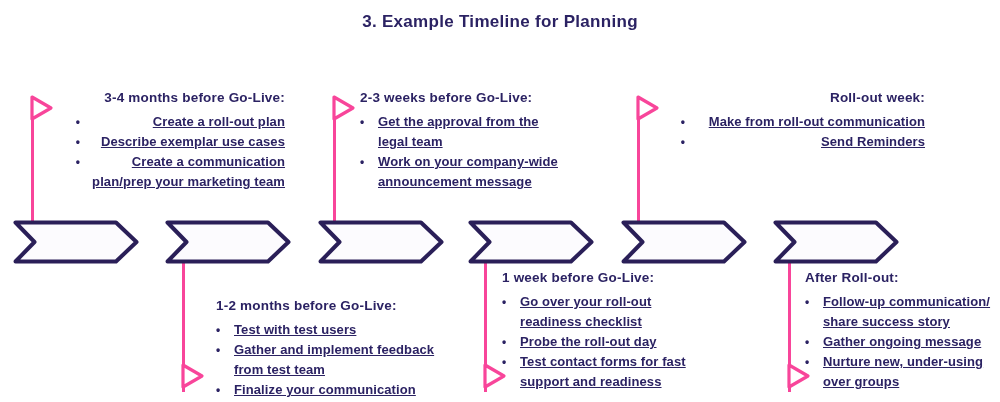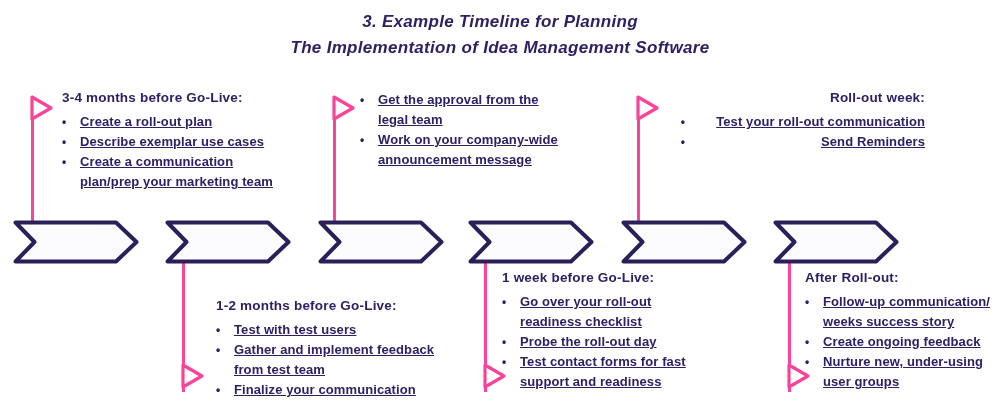--- a/index.html
+++ b/index.html
@@ -5,21 +5,20 @@
   html,body { margin:0; padding:0; background:#ffffff; }
   .canvas {
     position:relative; width:1000px; height:402px; background:#ffffff;
     font-family:"Liberation Sans", sans-serif; overflow:hidden;
     color:#2b2263;
   }
   .title {
     position:absolute; top:9px; left:0; width:1000px; text-align:center;
     font-size:17px; line-height:26px; font-weight:bold; letter-spacing:.3px;
     color:#2b2263;
-    font-style:italic;
   }
   
   .chevron { position:absolute; top:220px; width:126px; height:44px; }
   
   .pole { position:absolute; width:3px; background:#f8459a; }
   .pole.top    { top:97px;  height:125px; }
   .pole.bottom { top:260px; height:132px; }
   .pennant { position:absolute; width:24px; height:28px; }
   
   .block { position:absolute; }
@@ -29,35 +28,34 @@
   }
   .block ul { list-style:none; margin:0; padding:0; }
   .block li {
     display:flex; align-items:flex-start;
     font-size:13px; font-weight:bold; line-height:20px; color:#2b2263;
     letter-spacing:.1px;
   }
   .block li .bullet { flex:none; width:18px; font-size:12px; }
   .block li .txt { flex:1; min-width:0;text-decoration:underline; }
   
-  .blk-0 { left:62px;  top:90px;  width:223px; }
+  .blk-0 { left:62px;  top:90px;  width:223px;text-align:right; }
   .blk-1 { left:216px; top:270px; width:224px;margin-top:28px; }
   .blk-2 { left:360px; top:90px;  width:203px; }
   .blk-3 { left:502px; top:270px; width:208px; }
   .blk-4 { left:667px; top:90px;  width:258px;text-align:right; }
   .blk-5 { left:805px; top:270px; width:190px; }
 </style>
 </head>
 <body>
 
 <div class="canvas">
 
   <div class="title">
     <div>3. Example Timeline for Planning</div>
-    <div>The Implementation of Idea Management Software</div>
   </div>
 
   <div class="pole top" style="left:31px"></div>
   <svg class="pennant" style="left:30px;top:94px" viewBox="0 0 24 28">
       <path d="M2,3 L21,14 L2,25 Z" fill="#ffffff" stroke="#f8459a" stroke-width="3.2" stroke-linejoin="round"></path>
     </svg>
   <div class="pole top" style="left:333px"></div>
   <svg class="pennant" style="left:332px;top:94px" viewBox="0 0 24 28">
       <path d="M2,3 L21,14 L2,25 Z" fill="#ffffff" stroke="#f8459a" stroke-width="3.2" stroke-linejoin="round"></path>
     </svg>
@@ -128,20 +126,21 @@
           <span class="txt">Gather and implement feedback from test team</span>
         </li>
       <li>
           <span class="bullet">•</span>
           <span class="txt">Finalize your communication plan and brief key stakeholders</span>
         </li>
     </ul>
   </div>
 
   <div class="block blk-2">
+    <div class="heading">2-3 weeks before Go-Live:</div>
     <ul>
       <li>
           <span class="bullet">•</span>
           <span class="txt">Get the approval from the legal team</span>
         </li>
       <li>
           <span class="bullet">•</span>
           <span class="txt">Work on your company-wide announcement message</span>
         </li>
     </ul>
@@ -163,40 +162,40 @@
           <span class="txt">Test contact forms for fast support and readiness</span>
         </li>
     </ul>
   </div>
 
   <div class="block blk-4">
     <div class="heading">Roll-out week:</div>
     <ul>
       <li>
           <span class="bullet">•</span>
-          <span class="txt">Test your roll-out communication</span>
+          <span class="txt">Make from roll-out communication</span>
         </li>
       <li>
           <span class="bullet">•</span>
           <span class="txt">Send Reminders</span>
         </li>
     </ul>
   </div>
 
   <div class="block blk-5">
     <div class="heading">After Roll-out:</div>
     <ul>
       <li>
           <span class="bullet">•</span>
-          <span class="txt">Follow-up communication/ weeks success story</span>
-        </li>
-      <li>
-          <span class="bullet">•</span>
-          <span class="txt">Create ongoing feedback</span>
-        </li>
-      <li>
-          <span class="bullet">•</span>
-          <span class="txt">Nurture new, under-using user groups</span>
+          <span class="txt">Follow-up communication/ share success story</span>
+        </li>
+      <li>
+          <span class="bullet">•</span>
+          <span class="txt">Gather ongoing message</span>
+        </li>
+      <li>
+          <span class="bullet">•</span>
+          <span class="txt">Nurture new, under-using over groups</span>
         </li>
     </ul>
   </div>
 
 </div>
 
 </body></html>

